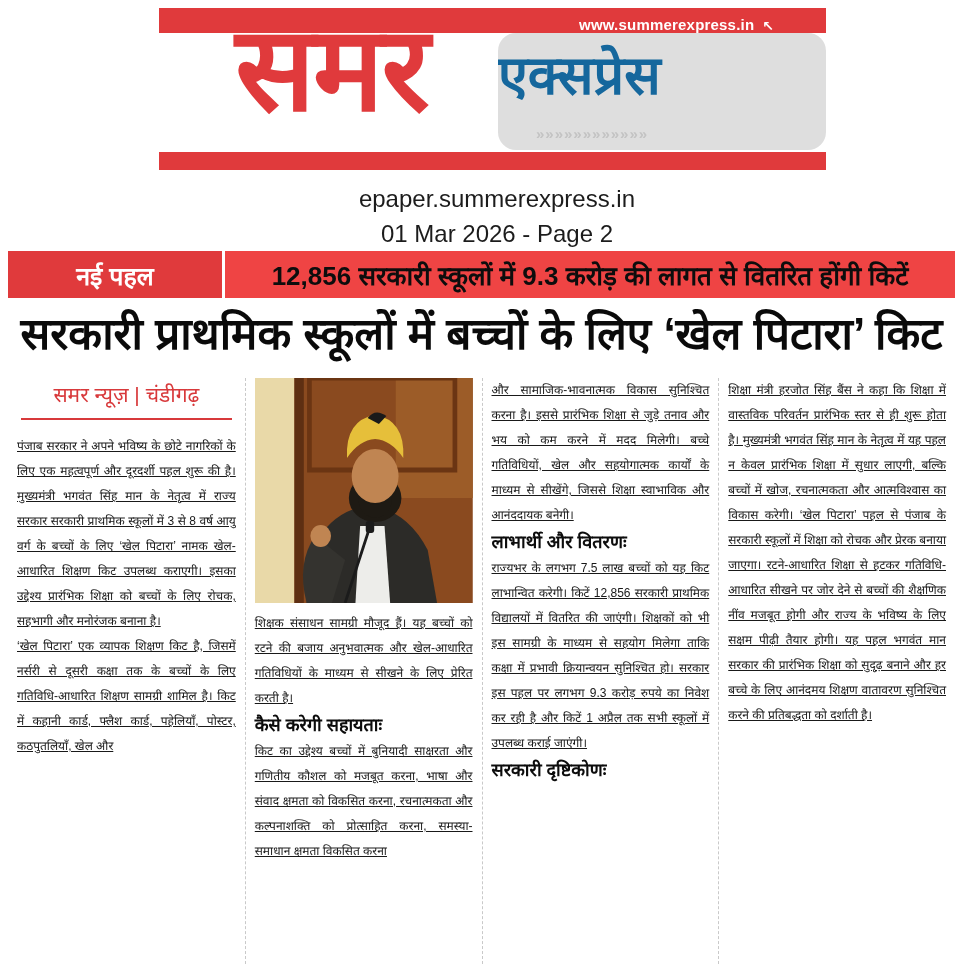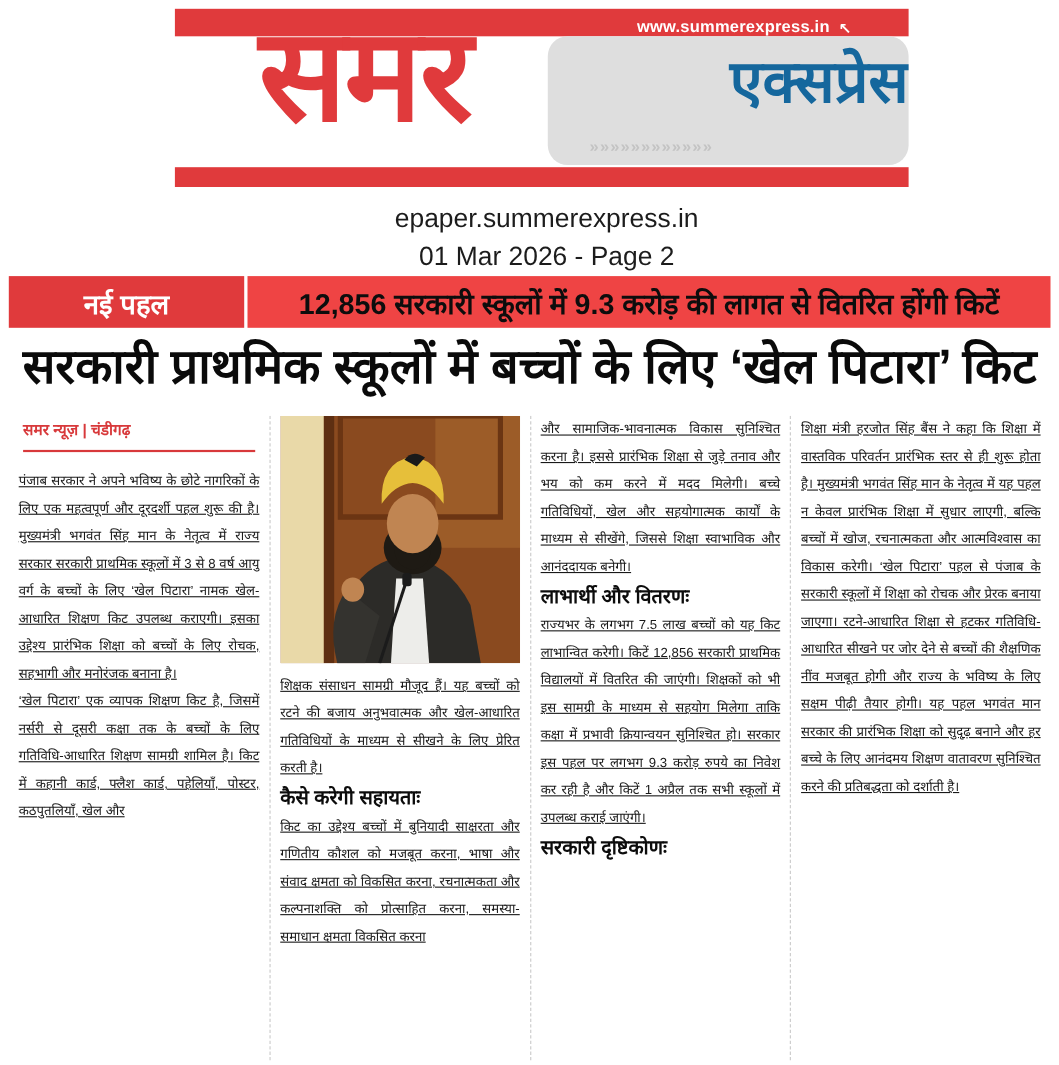--- a/index.html
+++ b/index.html
@@ -21,21 +21,21 @@
   .mast-title {
     position:absolute; left:0px; top:-12px; width:345px; text-align:center;
     font-size:118px; line-height:1.25; font-weight:bold; color:#e03a3c;
     letter-spacing:-2px; white-space:nowrap;
   }
   .mast-graybox {
     position:absolute; right:0; top:25px; width:328px; height:117px;
     background:#dedede; border-radius:18px; overflow:hidden;
   }
   .mast-sub {
-    position:absolute; left:0; right:0; top:2px; text-align:right;
+    position:absolute; left:0; right:0; top:2px; text-align:left;
     font-size:54px; font-weight:bold; color:#15679d; line-height:1.5; white-space:nowrap;
   }
   .mast-chevrons {
     position:absolute; left:38px; bottom:8px; color:#c3c3c3;
     font-size:15px; font-weight:bold; letter-spacing:1px;
   }
   .mast-rule { position:absolute; left:0; right:0; bottom:0; height:18px; background:#e03a3c; }
   
   .site-info { position:absolute; left:4px; right:0; top:182px; text-align:center;
     font-size:24px; line-height:1.45; color:#1c1c1c;padding-left:27px; }
@@ -58,21 +58,21 @@
     line-height:76px; white-space:nowrap; overflow:hidden;
   }
   
   .article {
     position:absolute; left:8px; right:8px; top:378px; height:586px;
     display:grid; grid-template-columns:repeat(4,1fr); overflow:hidden;
   }
   .col { padding:0 9px; overflow:hidden; }
   .col + .col { border-left:1px dashed #c9c9c9; }
   .byline {
-    color:#d8393b; font-weight:bold; font-size:14px;
+    text-align:center; color:#d8393b; font-weight:normal; font-size:21px;
     padding:2px 0 10px 0; border-bottom:2px solid #d8393b; margin:0 4px 14px 4px;
   }
   .para { font-size:12px; line-height:25px; text-align:justify; color:#191919;text-decoration:underline; }
   .subhead { font-size:18px; line-height:26px; font-weight:bold; color:#0c0c0c; margin:1px 0; }
   .photo { width:100%; height:225px; display:block; margin-bottom:8px; }
 </style>
 </head>
 <body>
 
 <div class="page">

